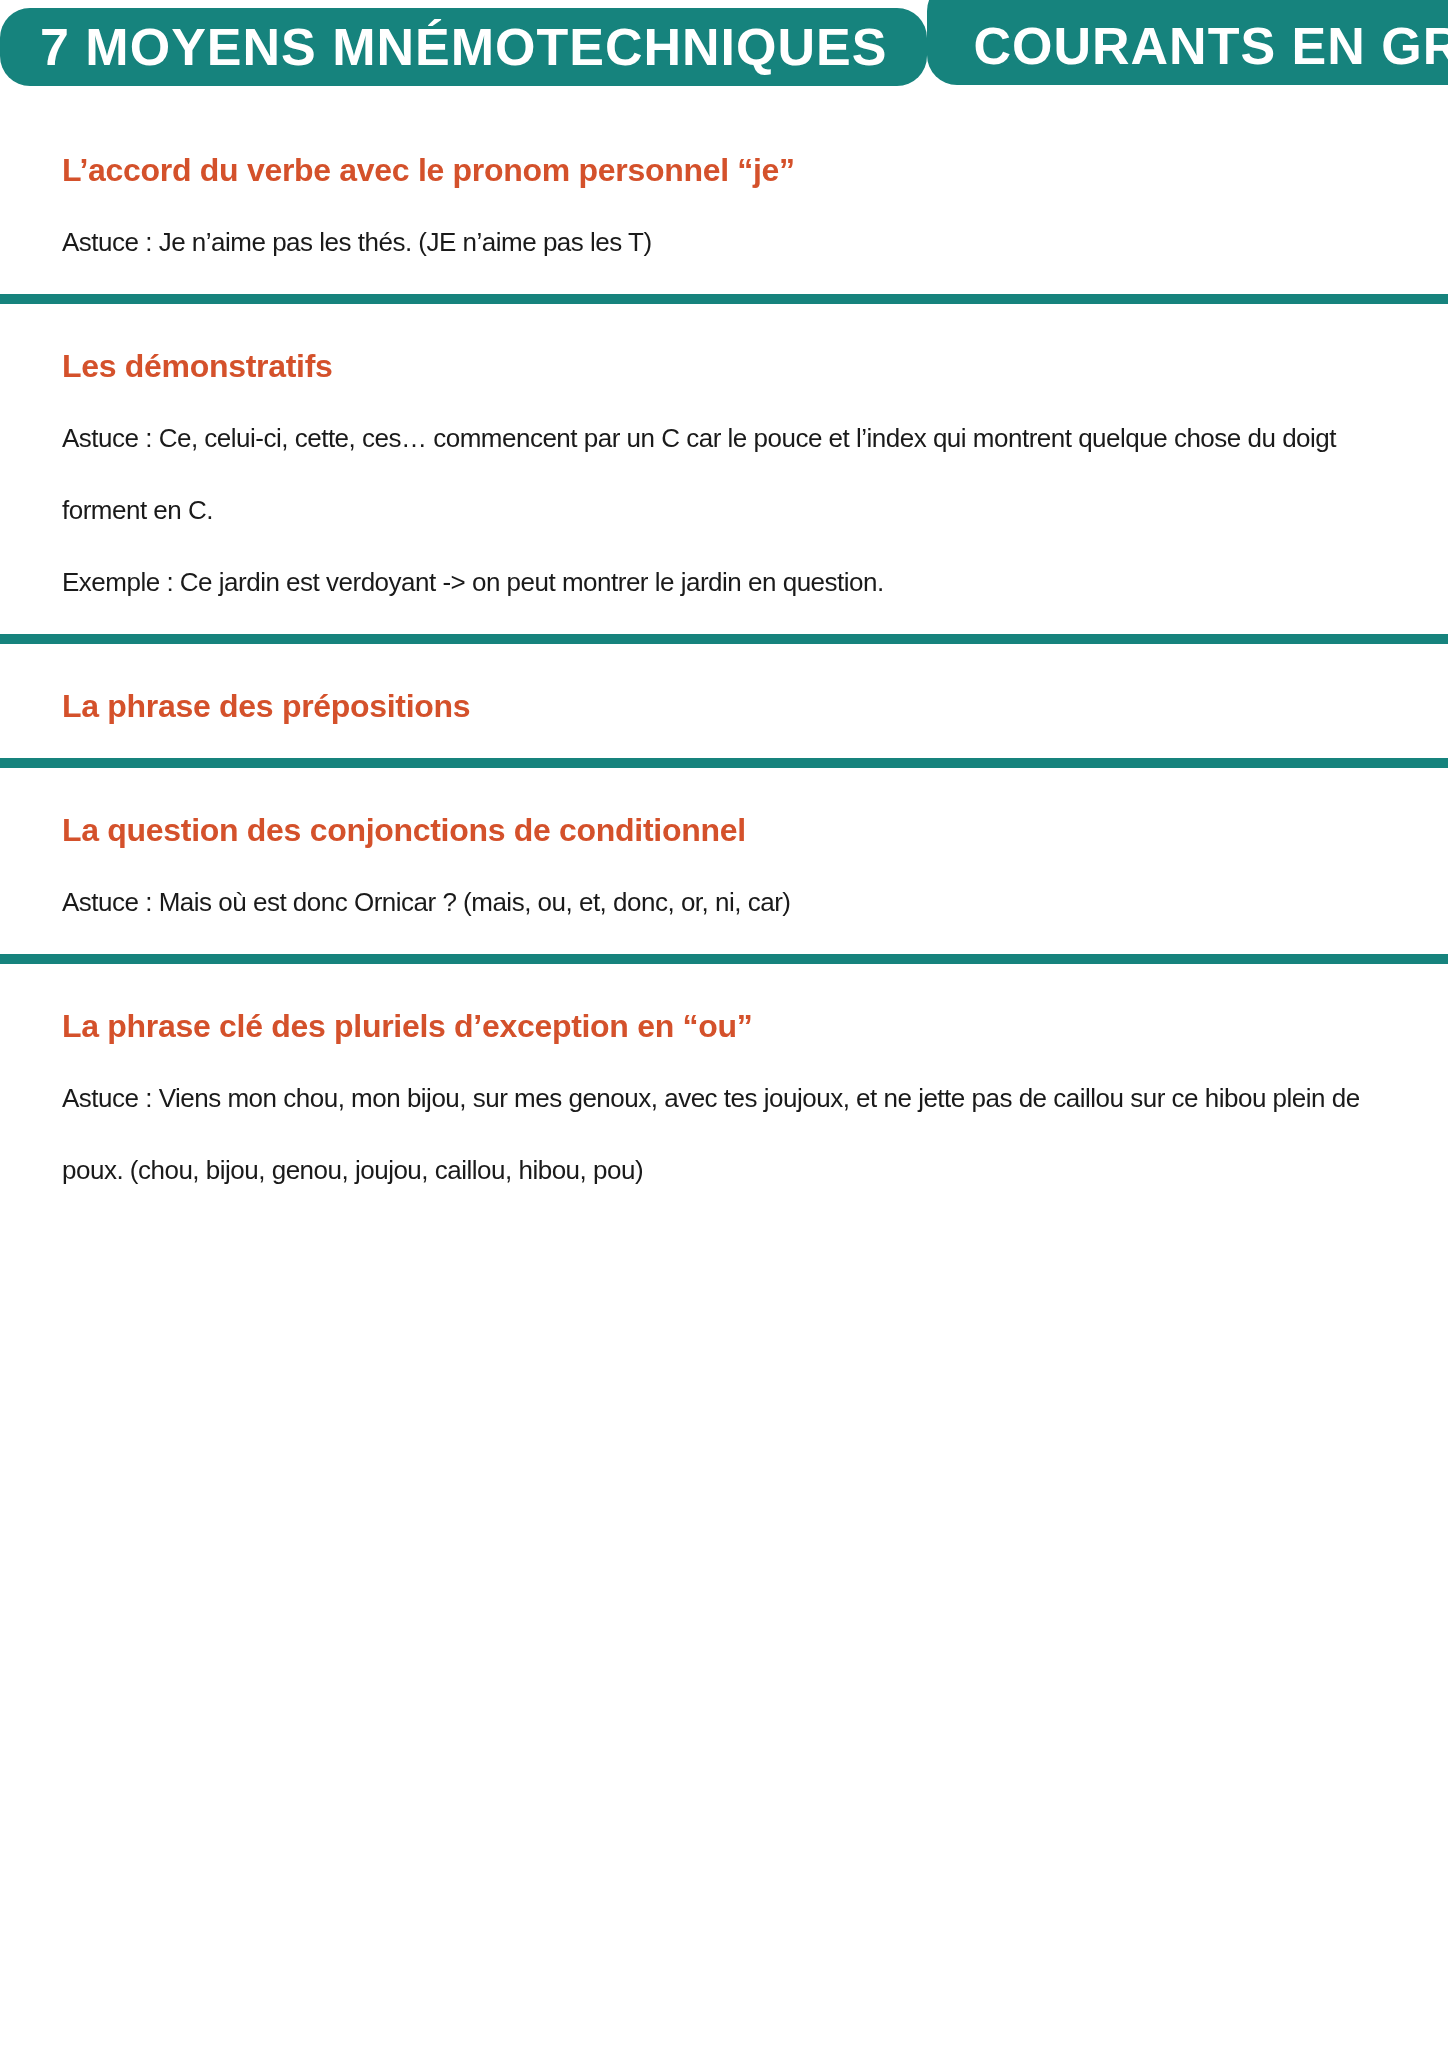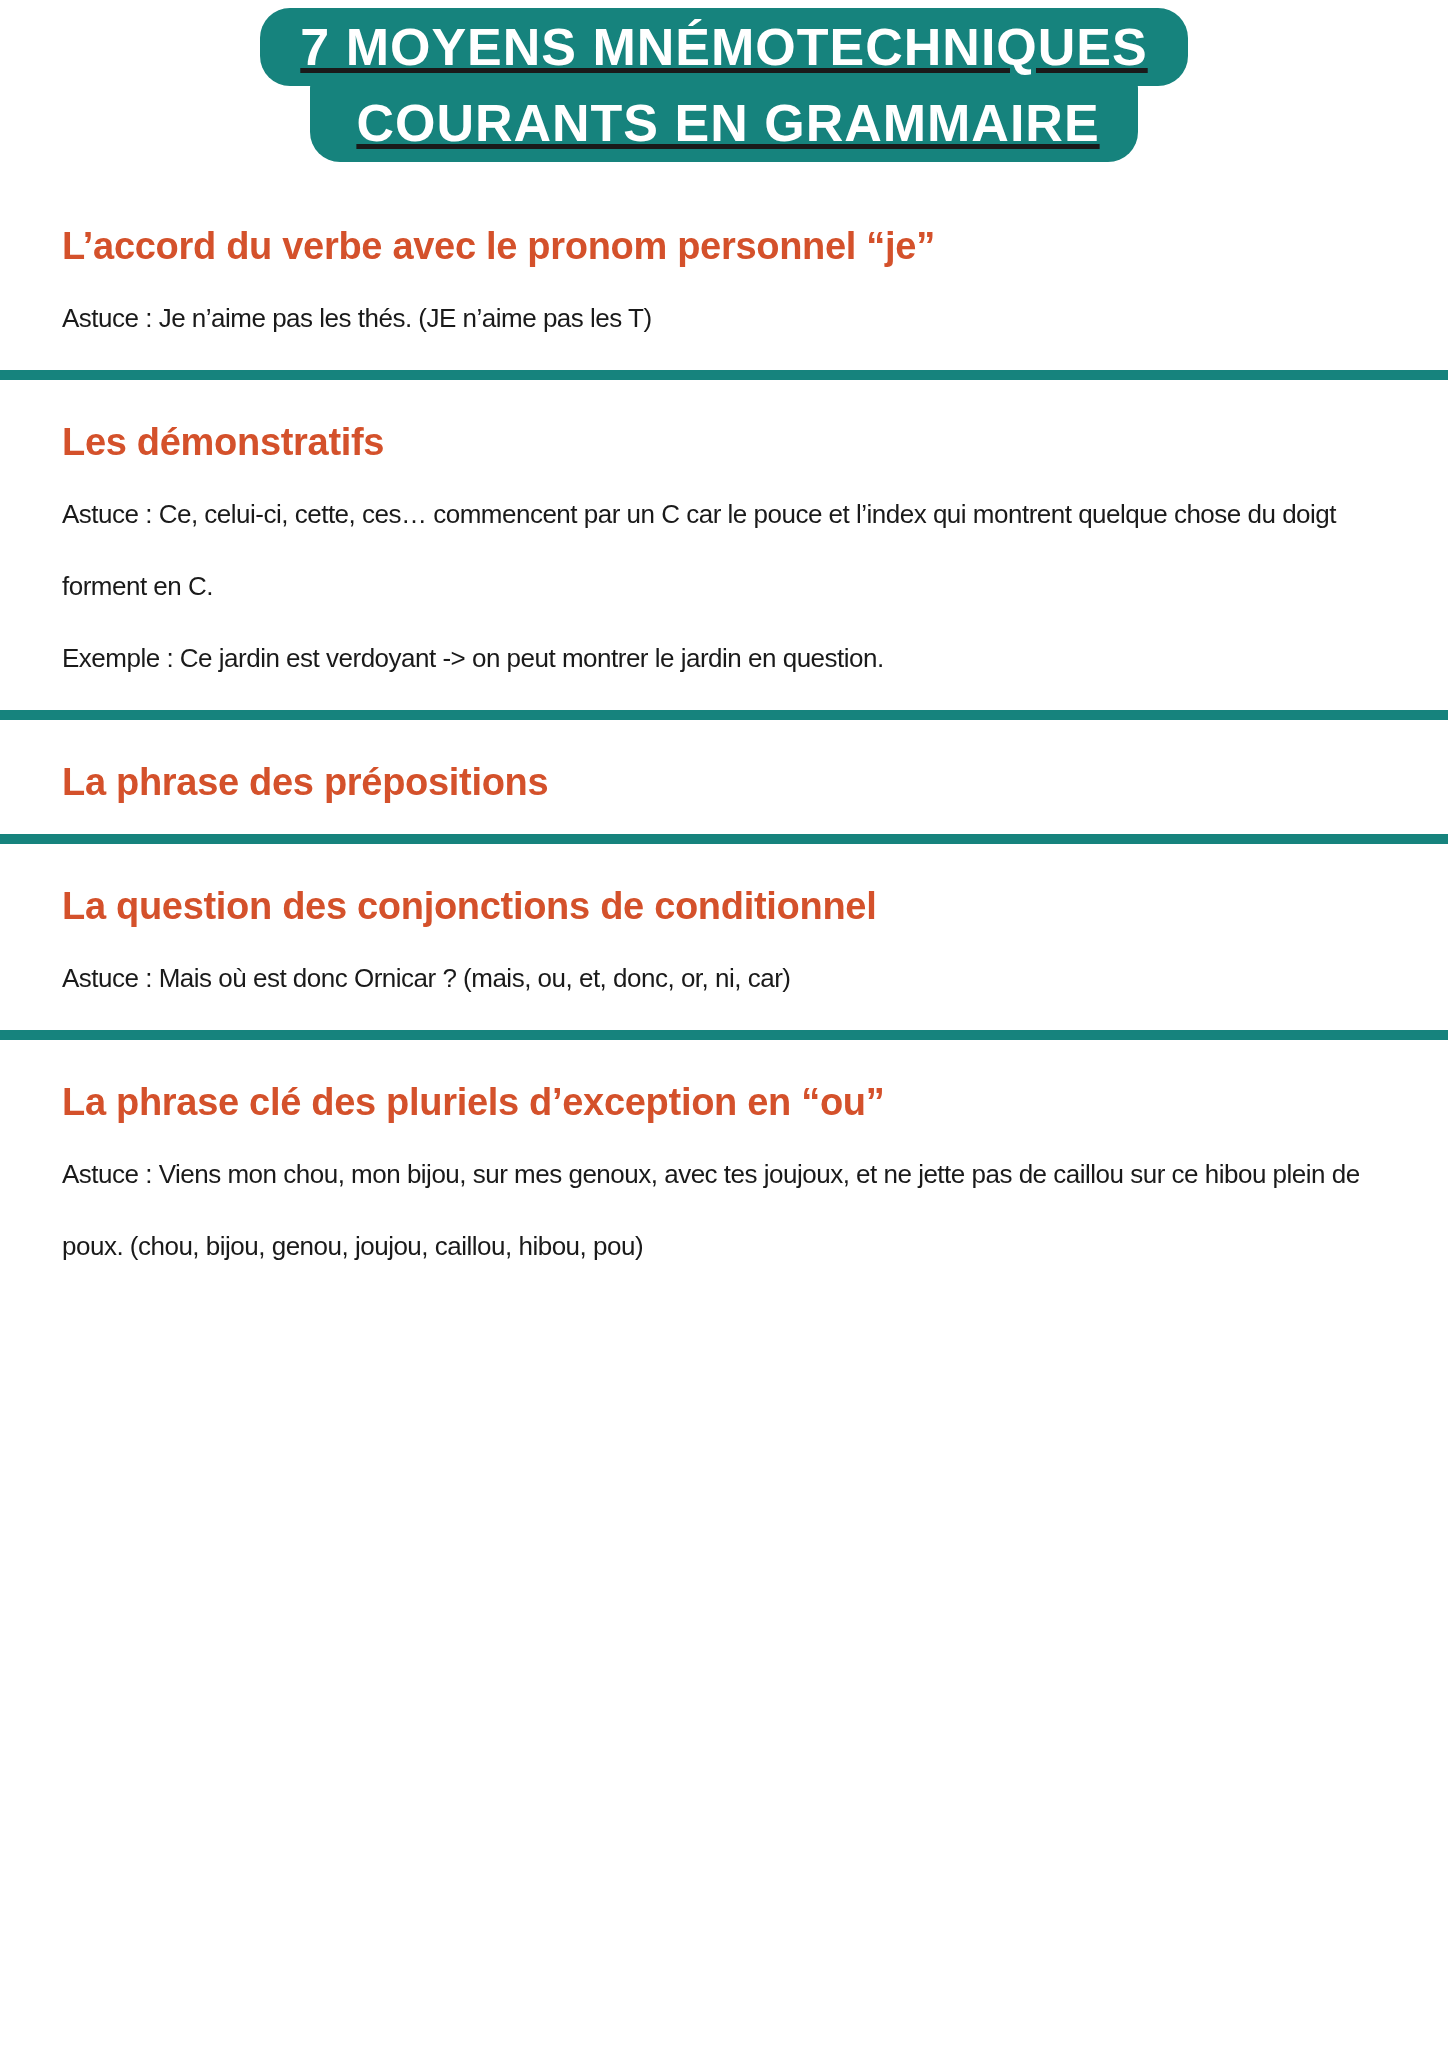--- a/index.html
+++ b/index.html
@@ -15,24 +15,23 @@
     height:2048px;
     margin:0 auto;
     background:var(--paper);
     overflow:hidden;
     font-family:"Liberation Sans", sans-serif;
     color:var(--ink);
   }
   
   .banner{
     display:flex;
-    flex-direction:column;
+    flex-direction:row;
     align-items:center;
     padding-top:8px;
-    text-decoration:underline;
   }
   .band{
     background:var(--teal);
     color:#ffffff;
     font-weight:700;
     font-size:52px;
     letter-spacing:1px;
     text-align:center;
     white-space:nowrap;
     border-radius:30px;
@@ -54,21 +53,21 @@
   
   .sections{
     margin-top:22px;
   }
   .section-inner{
     padding:36px 56px 16px 62px;
   }
   .section-title{
     color:var(--orange);
     font-weight:700;
-    font-size:38px;
+    font-size:32px;
     line-height:52px;
     letter-spacing:-0.3px;
     margin-bottom:10px;
   }
   .section-body{
     font-size:26px;
     line-height:72px;
     letter-spacing:-0.5px;
     white-space:pre-line;
     color:var(--ink);

